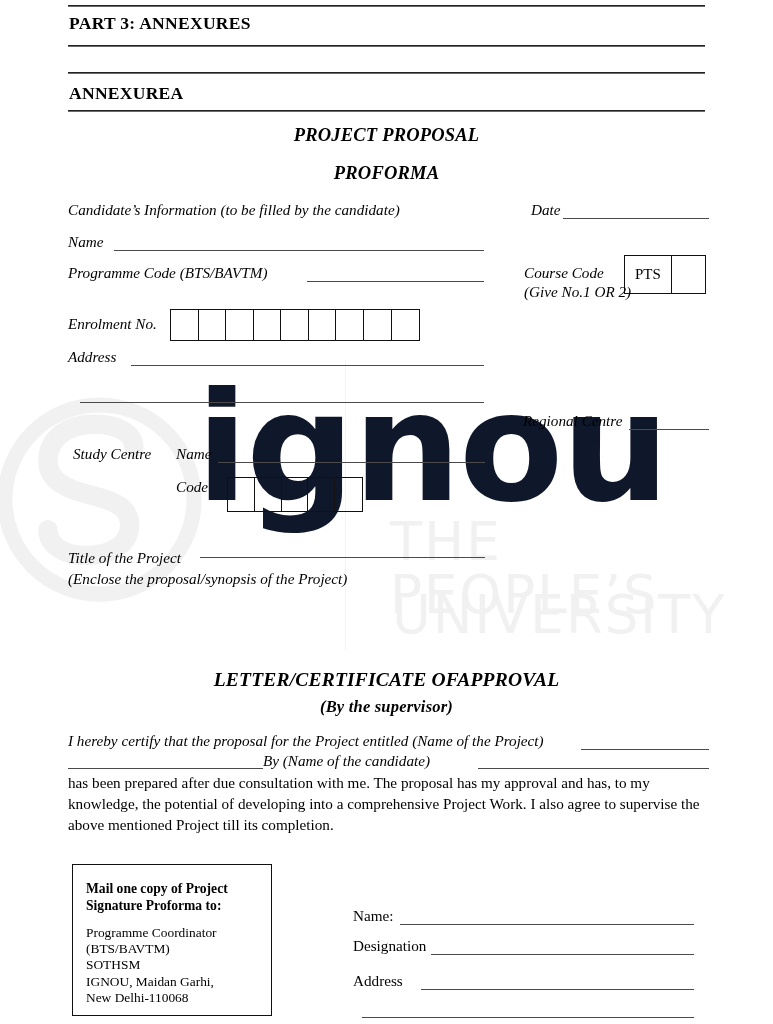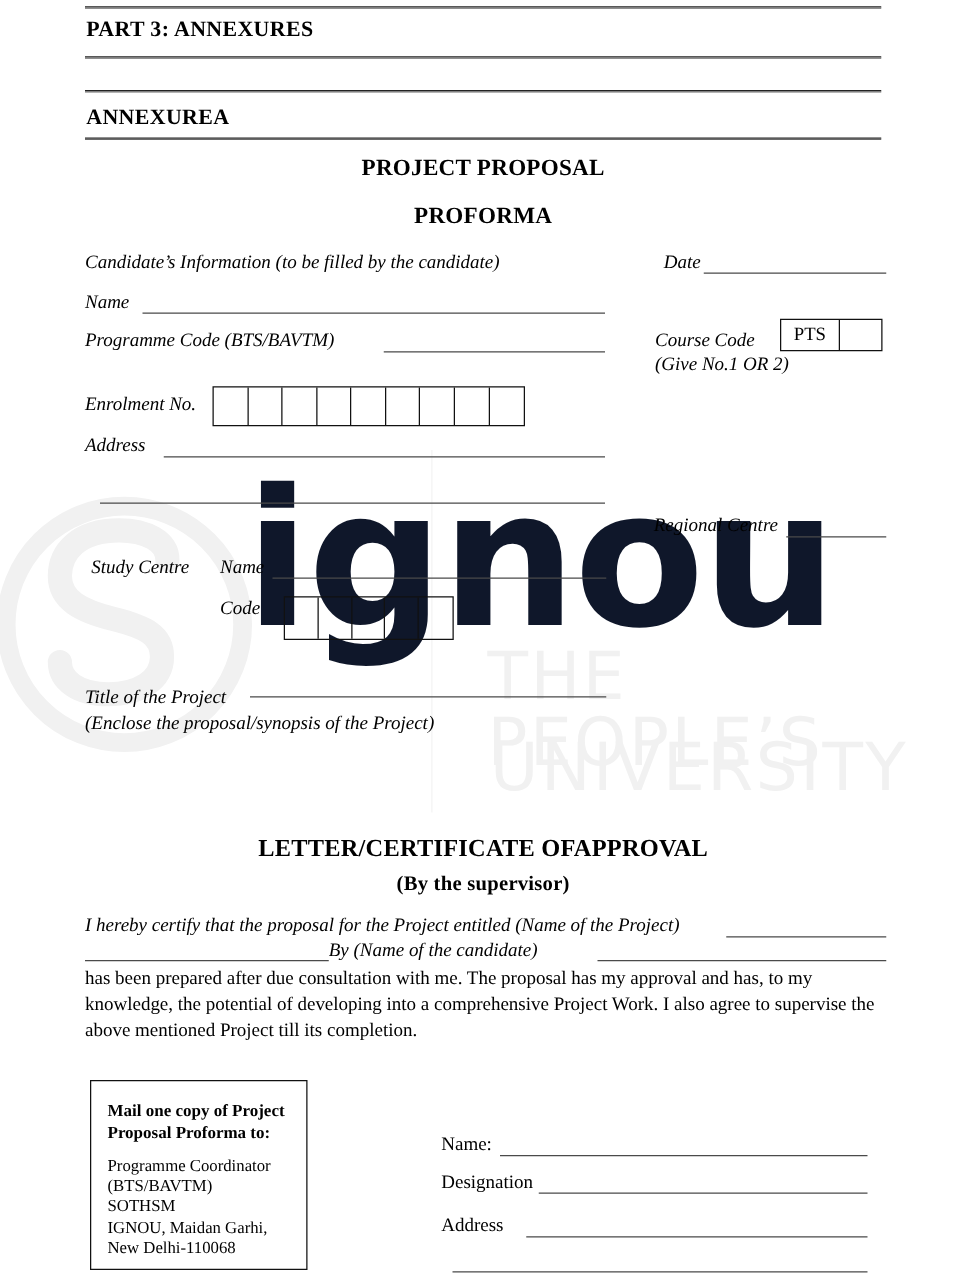--- a/index.html
+++ b/index.html
@@ -103,20 +103,21 @@
   }
 
   .ctr-title {
     position: absolute;
     width: 773px;
     left: 0;
     text-align: center;
     font-weight: bold;
     font-size: 18.5px;
     letter-spacing: 0.2px;
+    font-style: italic;
   }
 
   .txt {
     position: absolute;
     font-size: 15.2px;
     white-space: nowrap;
     line-height: 1.2;
     font-style: italic;
   }
 
@@ -152,21 +153,21 @@
     font-size: 15.2px;
     line-height: 21.2px;
     text-align: left;
   }
 
   
   .mailbox {
     position: absolute;
     left: 72px;
     top: 864px;
-    width: 174px;
+    width: 200px;
     height: 152px;
     border: 1.6px solid #111;
     box-sizing: border-box;
     padding: 16px 0 0 13px;
   }
   .mailbox .mb-head {
     font-weight: bold;
     font-size: 13.6px;
     line-height: 16.5px;
   }
@@ -226,21 +227,21 @@
     <div class="txt" style="left:531px; top:201px;">Date</div>
     <div class="uline" style="left:563px; top:218px; width:146px;"></div>
 
     <div class="txt" style="left:68px; top:233px;">Name</div>
     <div class="uline" style="left:114px; top:250px; width:370px;"></div>
 
     <div class="txt" style="left:68px; top:264px;">Programme Code (BTS/BAVTM)</div>
     <div class="uline" style="left:307px; top:281px; width:177px;"></div>
 
     <div class="txt" style="left:524px; top:264px;">Course Code</div>
-    <div class="boxrow" style="left:624px; top:255px; width:82px; height:26px;">
+    <div class="boxrow" style="left:624px; top:255px; width:82px; height:39px;">
       <div class="cell" style="width:48px;">PTS</div>
       <div class="cell" style="width:34px;"></div>
     </div>
     <div class="txt" style="left:524px; top:283px;">(Give No.1 OR 2)</div>
 
     <div class="txt" style="left:68px; top:315px;">Enrolment No.</div>
     <div class="boxrow" style="left:170px; top:309px; width:250px; height:32px;">
       <div class="cell" style="width:27.8px;"></div>
       <div class="cell" style="width:27.8px;"></div>
       <div class="cell" style="width:27.8px;"></div>
@@ -283,21 +284,21 @@
     <div class="uline" style="left:581px; top:749px; width:128px;"></div>
 
     <div class="uline" style="left:68px; top:768px; width:195px;"></div>
     <div class="txt" style="left:263px; top:752px;">By (Name of  the  candidate)</div>
     <div class="uline" style="left:478px; top:768px; width:231px;"></div>
 
     <div class="para" style="top:772px;">has been prepared after due consultation with me. The proposal has my approval and has, to my knowledge, the potential of developing into a comprehensive Project Work. I also agree to supervise the above mentioned Project till its completion.</div>
 
     <div class="mailbox">
       <div class="mb-head">Mail one copy of Project</div>
-      <div class="mb-head">Proposal Proforma to:</div>
+      <div class="mb-head">Signature Proforma to:</div>
       <div class="mb-body">
         <div>Programme Coordinator</div>
         <div>(BTS/BAVTM)</div>
         <div>SOTHSM</div>
         <div>IGNOU, Maidan Garhi,</div>
         <div>New Delhi-110068</div>
       </div>
     </div>
 
 

